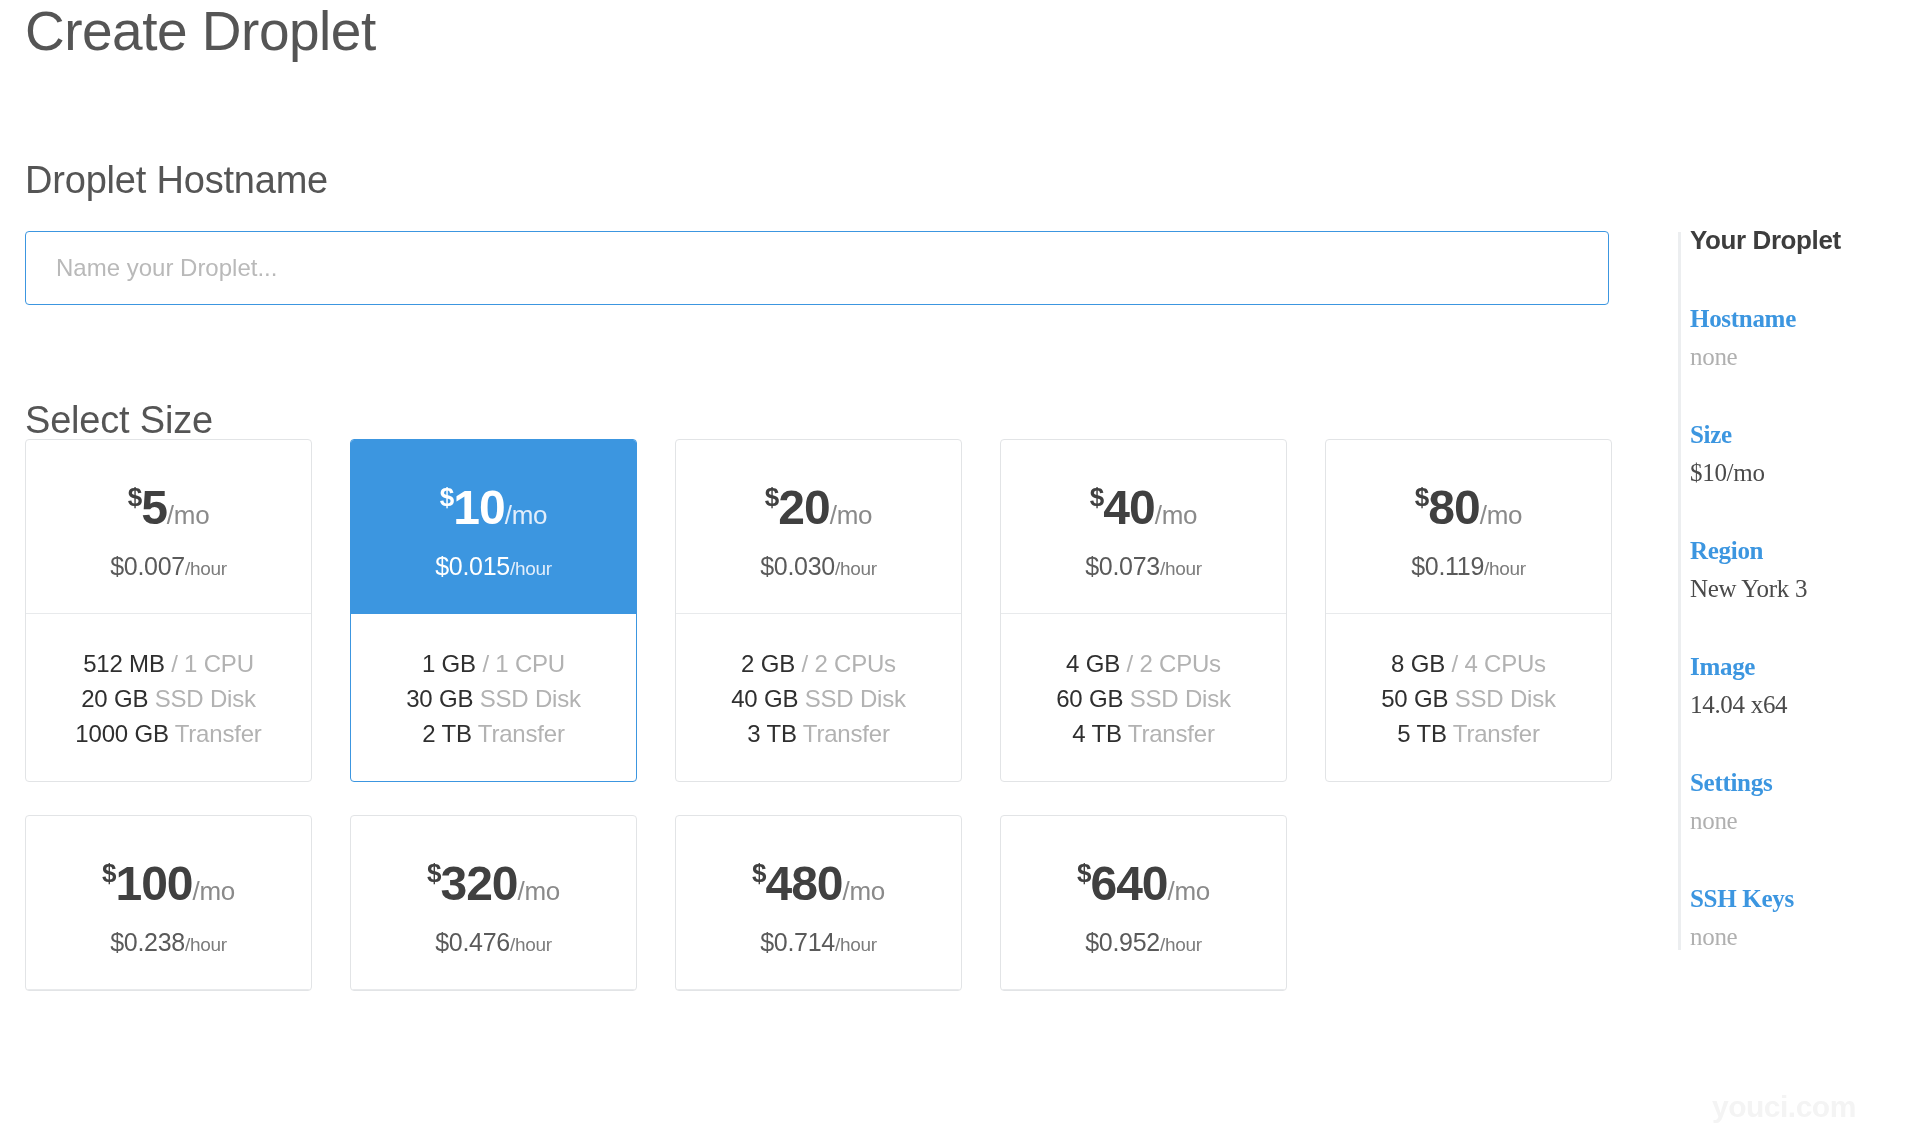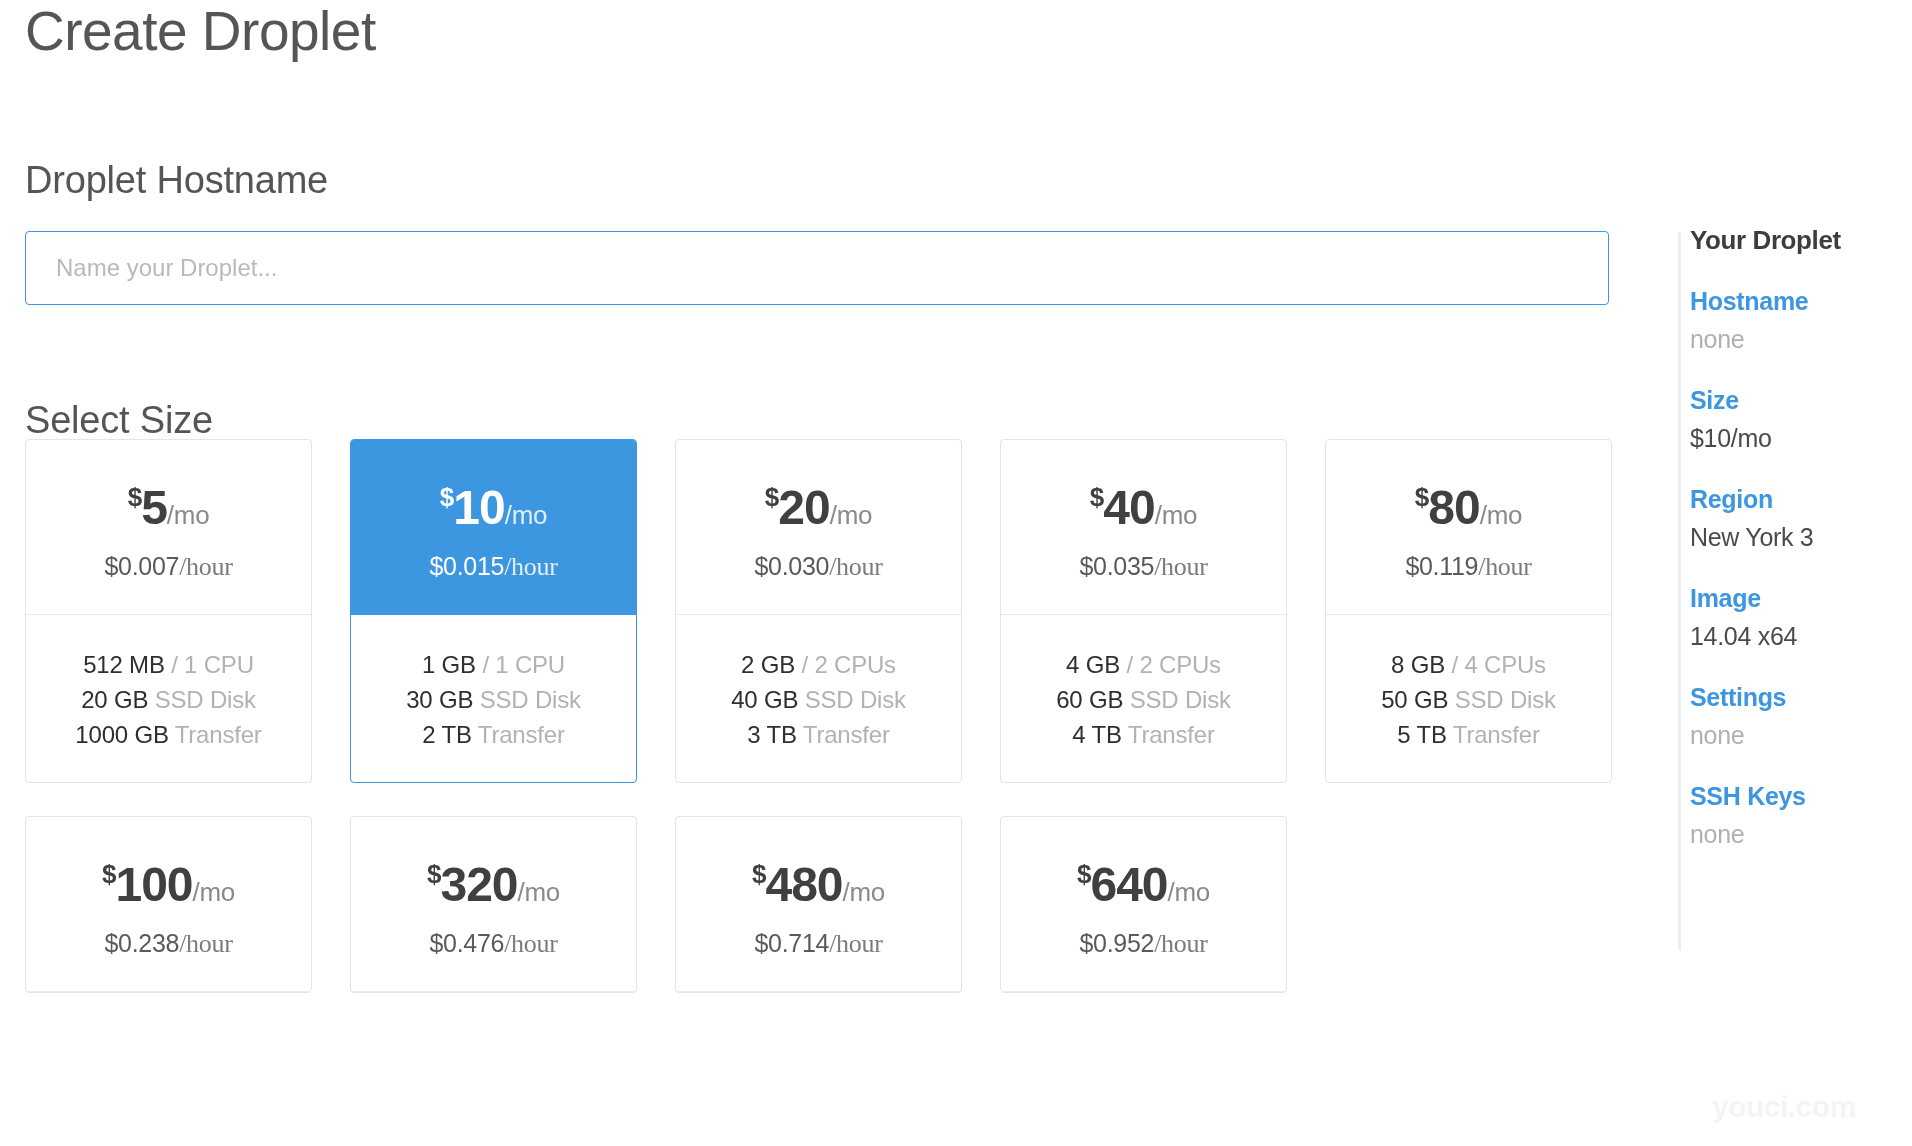--- a/index.html
+++ b/index.html
@@ -114,23 +114,22 @@
 
   .price-hourly {
     margin-top: 22px;
     font-size: 25px;
     font-weight: 300;
     color: #5a5a5a;
     letter-spacing: -0.3px;
     line-height: 1;
   }
   .price-hourly .unit {
-    font-size: 26px;
+    font-size: 19px;
     color: #7c7c7c;
-    font-family: Liberation Serif, serif;
   }
 
   .card-specs {
     padding: 32px 0 30px;
     text-align: center;
   }
   .spec-row {
     font-size: 24px;
     line-height: 35px;
     color: #2f2f2f;
@@ -171,21 +170,21 @@
     height: 718px;
     background: #eceef0;
   }
   .sidebar-title {
     font-size: 26px;
     font-weight: 700;
     color: #3d3d3d;
     letter-spacing: -0.4px;
     line-height: 1;
   }
-  .sidebar-group { margin-top: 36px; }
+  .sidebar-group { margin-top: 53px; font-family: Liberation Serif, serif; }
   .sidebar-label {
     font-size: 25px;
     font-weight: 700;
     color: #3c96e0;
     letter-spacing: -0.3px;
     line-height: 1;
   }
   .sidebar-value {
     margin-top: 13px;
     font-size: 25px;
@@ -252,21 +251,21 @@
         </div>
         <div class="card-specs">
           <div class="spec-row"><span>2 GB</span> <span class="muted">/ 2 CPUs</span></div>
           <div class="spec-row"><span>40 GB</span> <span class="muted">SSD Disk</span></div>
           <div class="spec-row"><span>3 TB</span> <span class="muted">Transfer</span></div>
         </div>
       </div>
       <div class="size-card">
         <div class="card-price">
           <div class="price-line"><span class="price-currency">$</span><span class="price-amount">40</span><span class="price-period">/mo</span></div>
-          <div class="price-hourly"><span>$0.035</span><span class="unit">/hour</span></div>
+          <div class="price-hourly"><span>$0.073</span><span class="unit">/hour</span></div>
         </div>
         <div class="card-specs">
           <div class="spec-row"><span>4 GB</span> <span class="muted">/ 2 CPUs</span></div>
           <div class="spec-row"><span>60 GB</span> <span class="muted">SSD Disk</span></div>
           <div class="spec-row"><span>4 TB</span> <span class="muted">Transfer</span></div>
         </div>
       </div>
       <div class="size-card">
         <div class="card-price">
           <div class="price-line"><span class="price-currency">$</span><span class="price-amount">80</span><span class="price-period">/mo</span></div>

